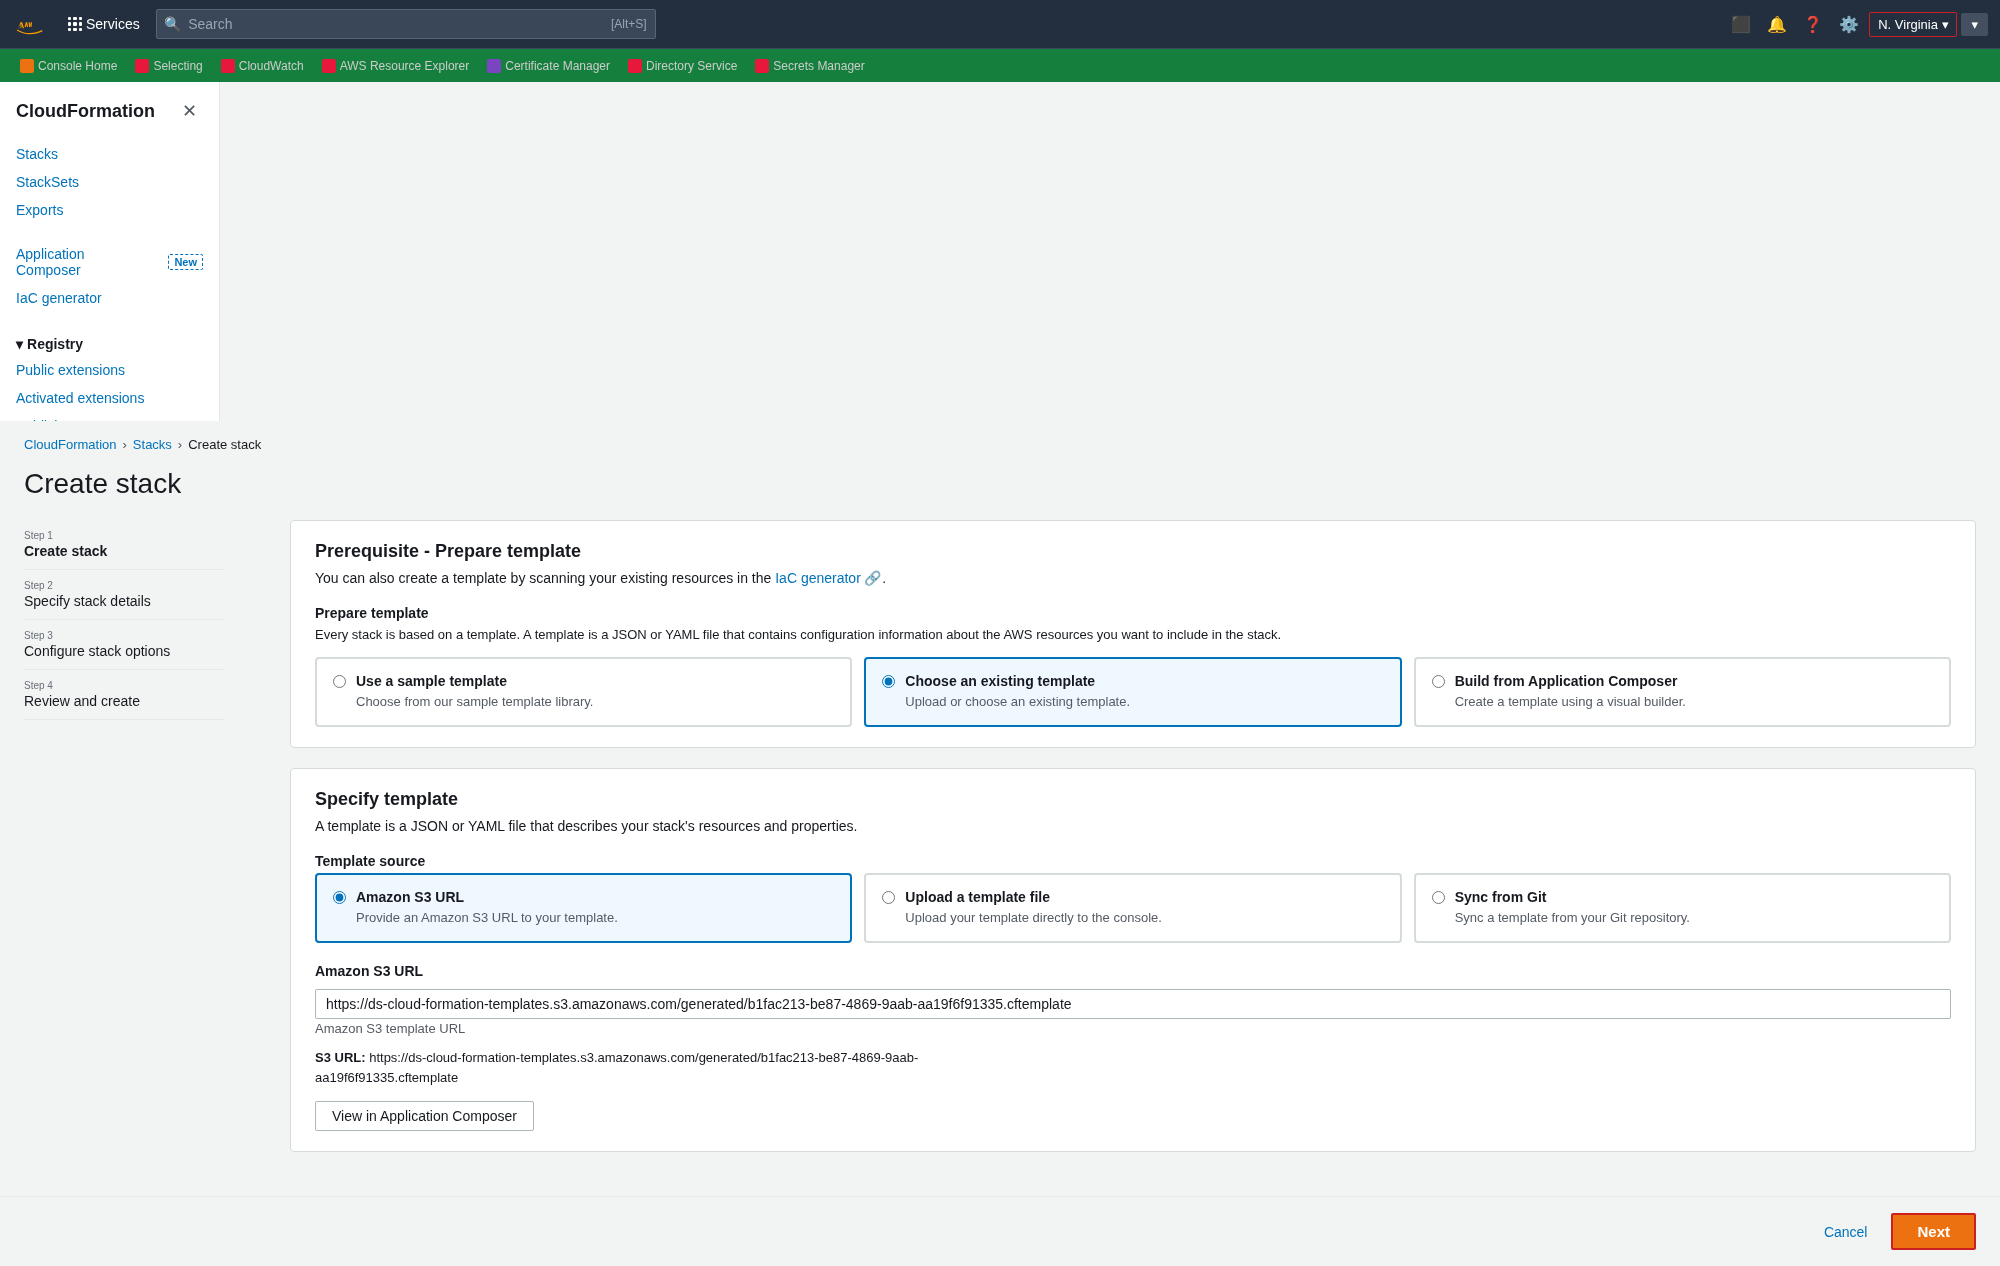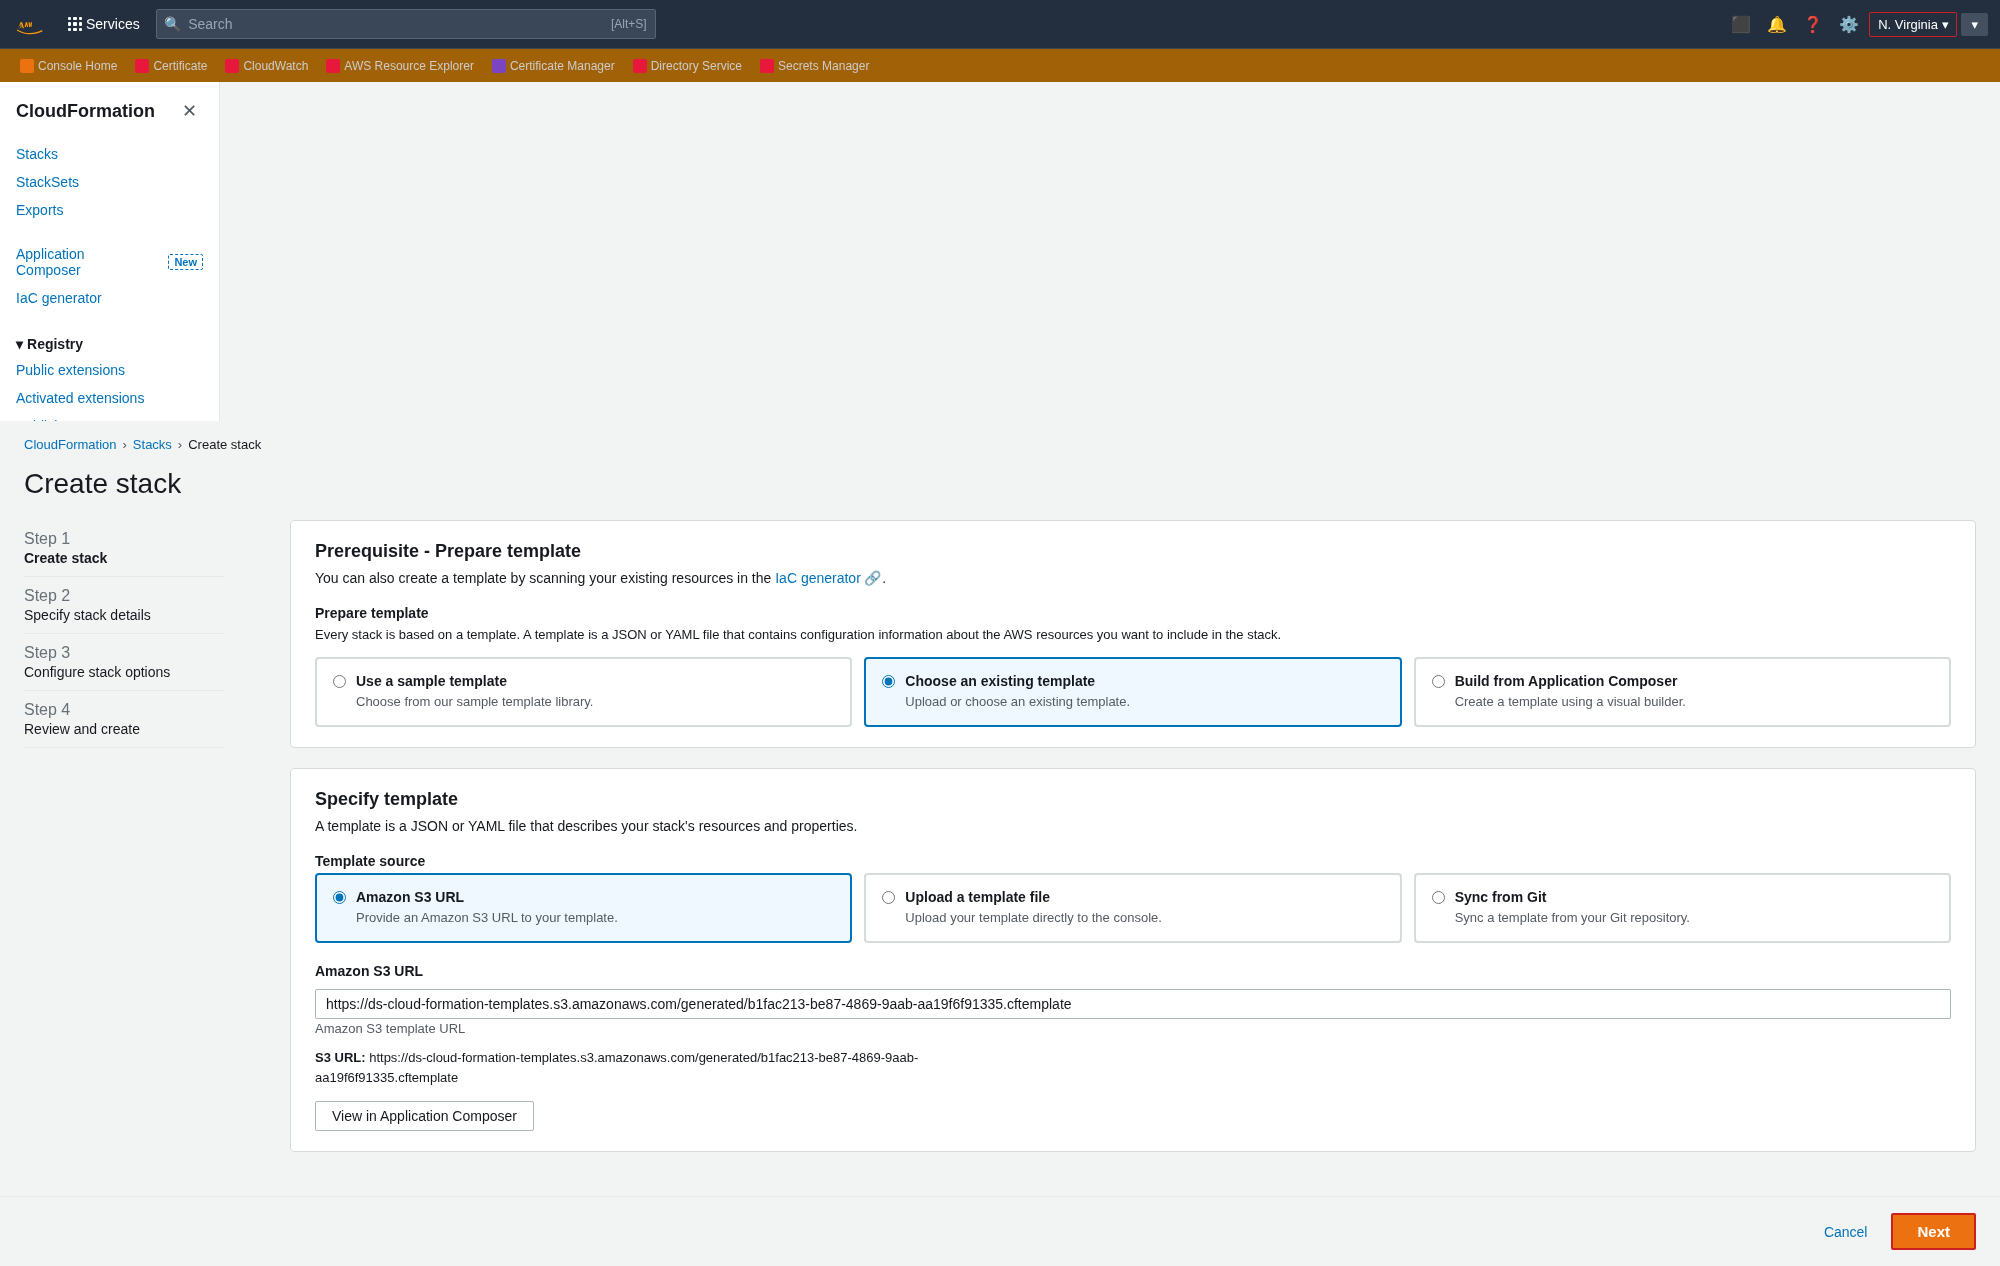--- a/index.html
+++ b/index.html
@@ -94,21 +94,21 @@
       border: none;
       color: #fff;
       cursor: pointer;
       padding: 4px 10px;
       border-radius: 2px;
       font-size: 13px;
     }
 
     
     .bookmarks-bar {
-      background: #a16207;
+      background: #15803d;
       height: 34px;
       display: flex;
       align-items: center;
       padding: 0 12px;
       gap: 2px;
       border-top: 1px solid #3a4758;
     }
     .bookmark-item {
       color: #ccc;
       font-size: 12px;
@@ -250,21 +250,21 @@
     }
     .steps-col {
       width: 200px;
       min-width: 200px;
     }
     .step-item {
       padding: 10px 0;
       border-bottom: 1px solid #e4e7eb;
     }
     .step-label {
-      font-size: 16px;
+      font-size: 10px;
       color: #687078;
       margin-bottom: 2px;
     }
     .step-name {
       font-size: 14px;
       color: #16191f;
     }
     .step-name.active {
       font-weight: 700;
     }
@@ -462,21 +462,21 @@
   </div>
 </nav>
 
 <div class="bookmarks-bar">
   <a class="bookmark-item">
     <span class="bm-icon" style="background:#ec7211;"></span>
     <span>Console Home</span>
   </a>
   <a class="bookmark-item">
     <span class="bm-icon" style="background:#e8173c;"></span>
-    <span>Certificate</span>
+    <span>Selecting</span>
   </a>
   <a class="bookmark-item">
     <span class="bm-icon" style="background:#e8173c;"></span>
     <span>CloudWatch</span>
   </a>
   <a class="bookmark-item">
     <span class="bm-icon" style="background:#e8173c;"></span>
     <span>AWS Resource Explorer</span>
   </a>
   <a class="bookmark-item">

